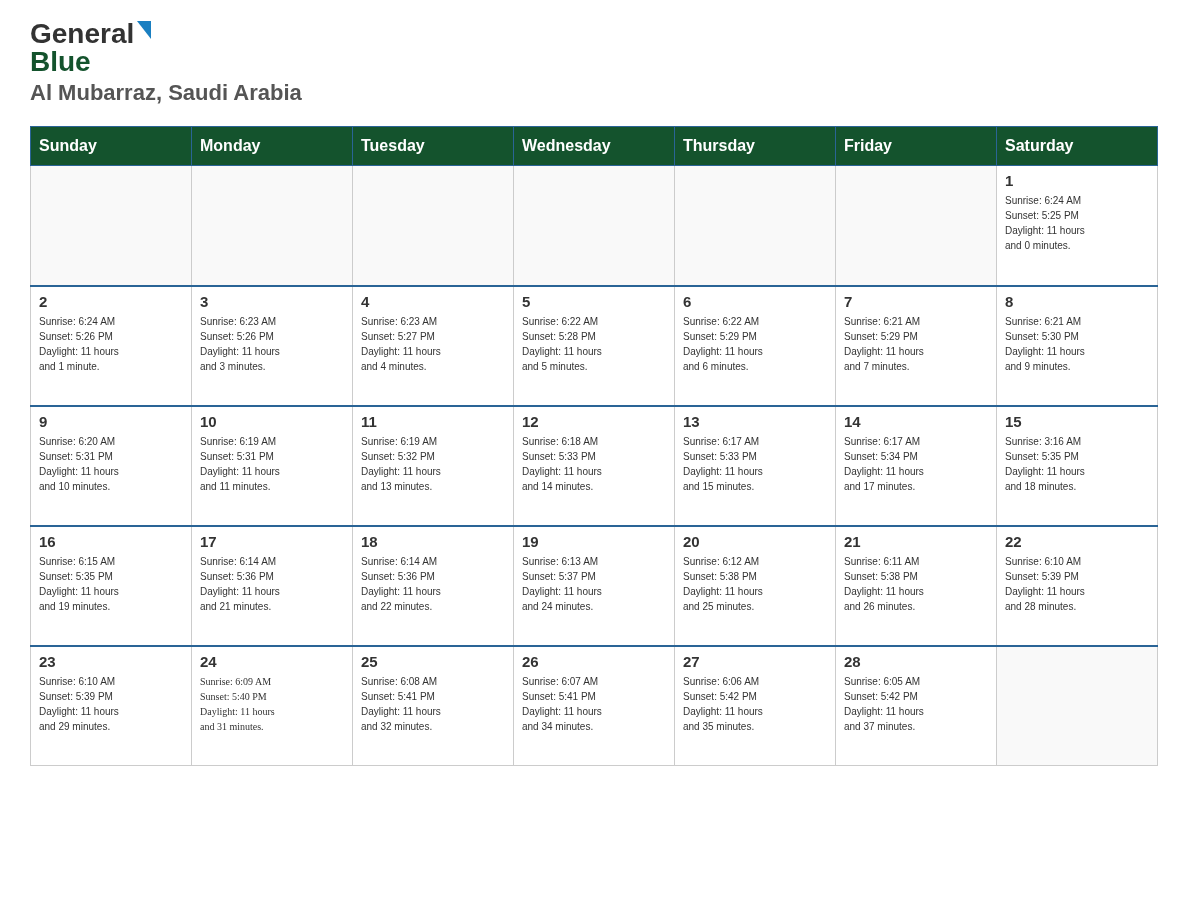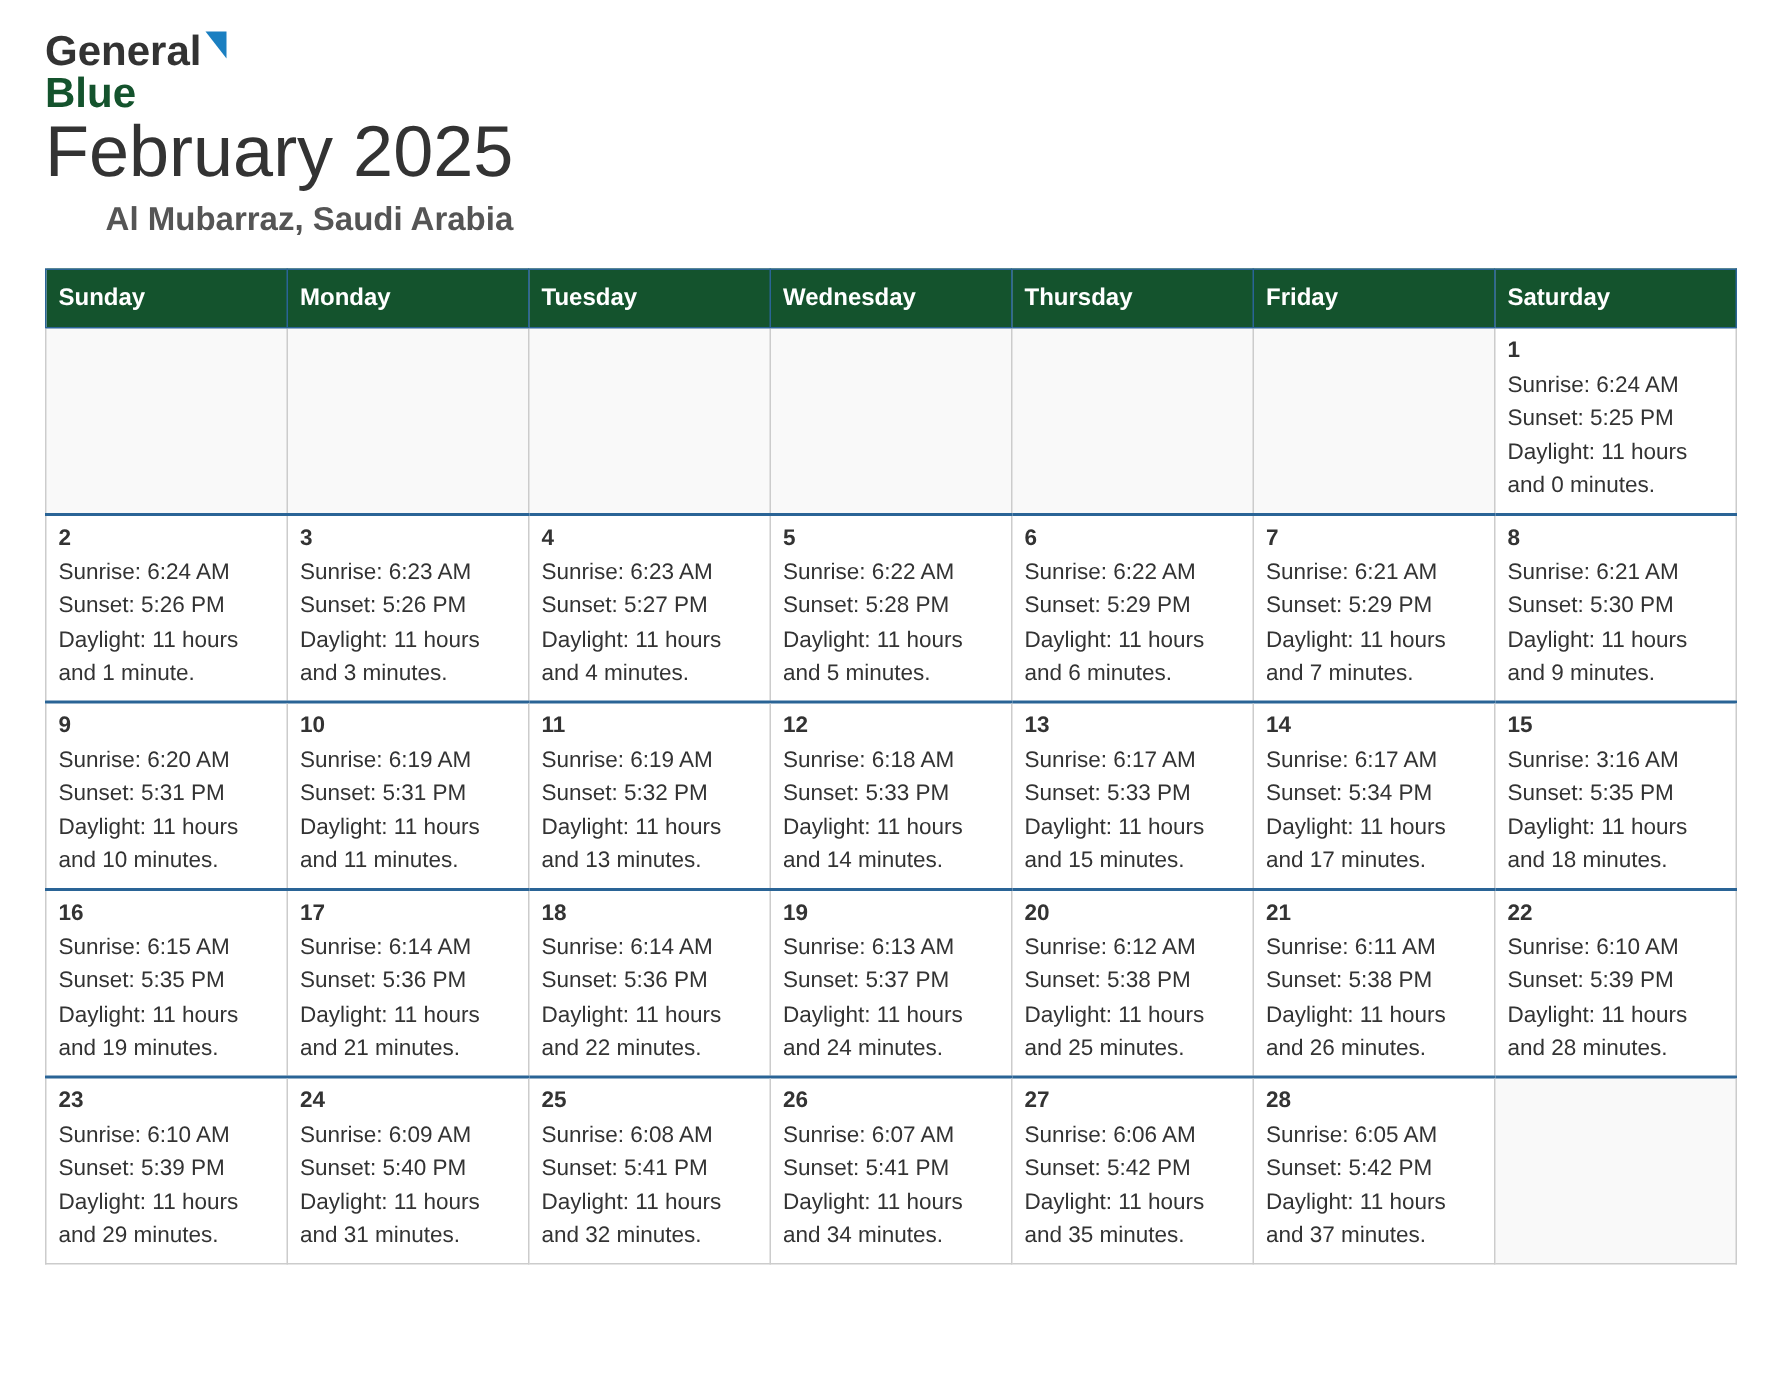--- a/index.html
+++ b/index.html
@@ -84,21 +84,21 @@
       font-size: 13px;
       color: #333;
     }
     .day-num {
       font-size: 15px;
       font-weight: bold;
       display: block;
       margin-bottom: 4px;
     }
     .day-info {
-      font-size: 15px;
+      font-size: 10px;
       line-height: 1.5;
       color: #333;
     }
     .empty-cell {
       background: #f9f9f9;
     }
     .row-border td {
       border-top: 2px solid #2a6496;
     }
   </style>
@@ -107,21 +107,20 @@
 
 <div class="header">
   <div class="logo">
     <div style="display:flex;align-items:center;">
       <span class="logo-general">General</span>
       <span class="logo-arrow"></span>
     </div>
     <span class="logo-blue">Blue</span>
   </div>
   <div class="title-block">
-    <div class="month-title">February 2025</div>
     <div class="location">Al Mubarraz, Saudi Arabia</div>
   </div>
 </div>
 
 <table class="calendar">
   <thead>
     <tr>
     <th>Sunday</th>
         <th>Monday</th>
         <th>Tuesday</th>
@@ -303,21 +302,21 @@
       <tr class="row-border">
         <td>
           <span class="day-num">23</span>
           <div class="day-info" style="white-space: pre-line;">Sunrise: 6:10 AM
 Sunset: 5:39 PM
 Daylight: 11 hours
 and 29 minutes.</div>
         </td>
         <td>
           <span class="day-num">24</span>
-          <div class="day-info" style="white-space: pre-line;">Sunrise: 6:09 AM
+          <div class="day-info" style="white-space: pre-line; font-family: Liberation Serif, serif;">Sunrise: 6:09 AM
 Sunset: 5:40 PM
 Daylight: 11 hours
 and 31 minutes.</div>
         </td>
         <td>
           <span class="day-num">25</span>
           <div class="day-info" style="white-space: pre-line;">Sunrise: 6:08 AM
 Sunset: 5:41 PM
 Daylight: 11 hours
 and 32 minutes.</div>

